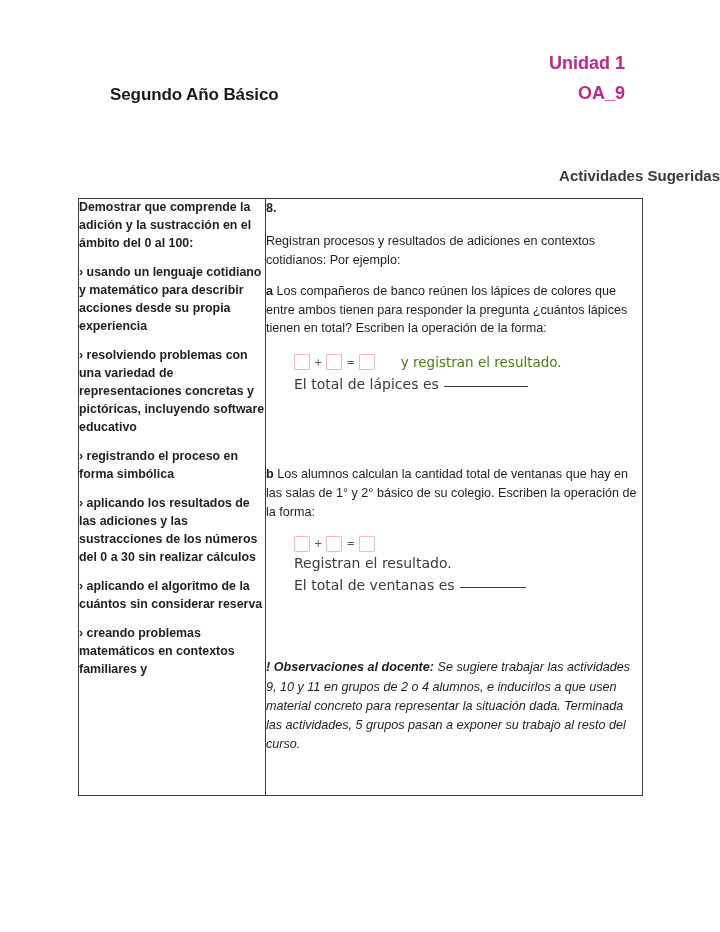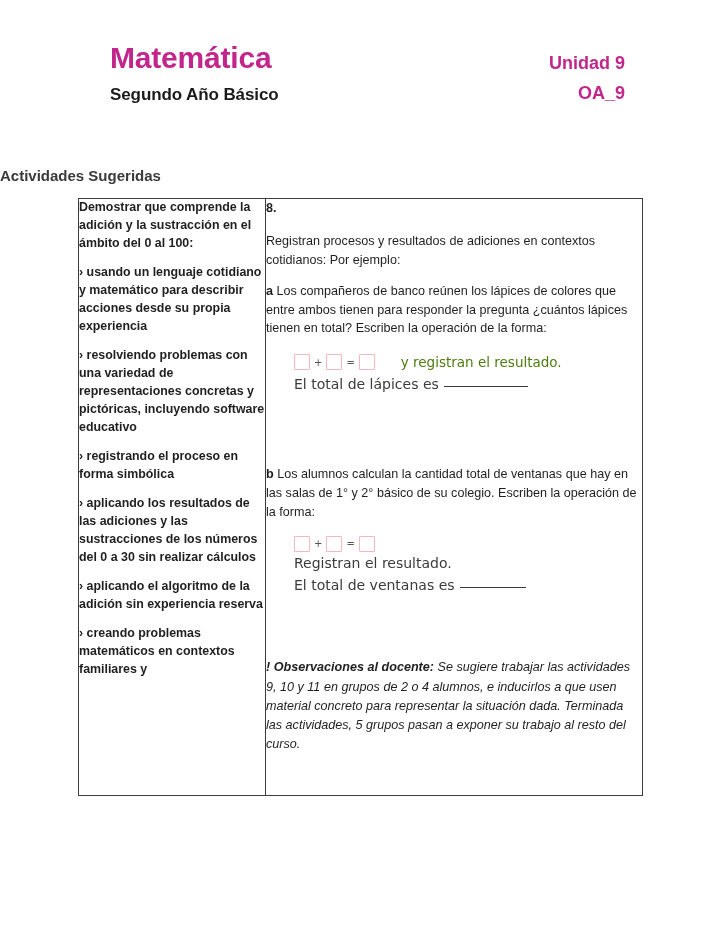--- a/index.html
+++ b/index.html
@@ -61,21 +61,21 @@
     color: #c2268c;
     text-align: right;
   }
 
   
   .section-heading {
     position: absolute;
     left: 0;
     top: 167px;
     width: 720px;
-    text-align: left;
+    text-align: right;
     font-size: 15px;
     font-weight: bold;
     color: #3a3a3a;
   }
 
   
   .act-table {
     position: absolute;
     left: 78px;
     top: 198px;
@@ -199,42 +199,41 @@
   }
   .obs-title {
     font-weight: bold;
     font-style: italic;
   }
 </style>
 </head>
 <body>
 
 <div class="doc-header">
-  <div class="subject-title">Matemática</div>
   <div class="grade-title">Segundo Año Básico</div>
-  <div class="unit-label">Unidad 9</div>
+  <div class="unit-label">Unidad 1</div>
   <div class="oa-label">OA_9</div>
 </div>
 
 <div class="section-heading">Actividades Sugeridas</div>
 
 <table class="act-table">
   <colgroup>
     <col class="col-left">
     <col class="col-right">
   </colgroup>
   <tbody>
     <tr>
       <td class="td-left">
         <p>Demostrar que comprende la adición y la sustracción en el ámbito del 0 al 100:</p>
         <p>› usando un lenguaje cotidiano y matemático para describir acciones desde su propia experiencia</p>
         <p>› resolviendo problemas con una variedad de representaciones concretas y pictóricas, incluyendo software educativo</p>
         <p>› registrando el proceso en forma simbólica</p>
         <p>› aplicando los resultados de las adiciones y las sustracciones de los números del 0 a 30 sin realizar cálculos</p>
-        <p>› aplicando el algoritmo de la adición sin experiencia reserva</p>
+        <p>› aplicando el algoritmo de la cuántos sin considerar reserva</p>
         <p>› creando problemas matemáticos en contextos familiares y</p>
       </td>
 
       <td class="td-right">
         <p class="act-num">8.</p>
         <p>Registran procesos y resultados de adiciones en contextos cotidianos: Por ejemplo:</p>
 
         <p><span class="lead-letter">a</span> <span>Los compañeros de banco reúnen los lápices de colores que entre ambos tienen para responder la pregunta ¿cuántos lápices tienen en total?  Escriben la operación de la forma:</span></p>
 
         <div class="eq-block">

